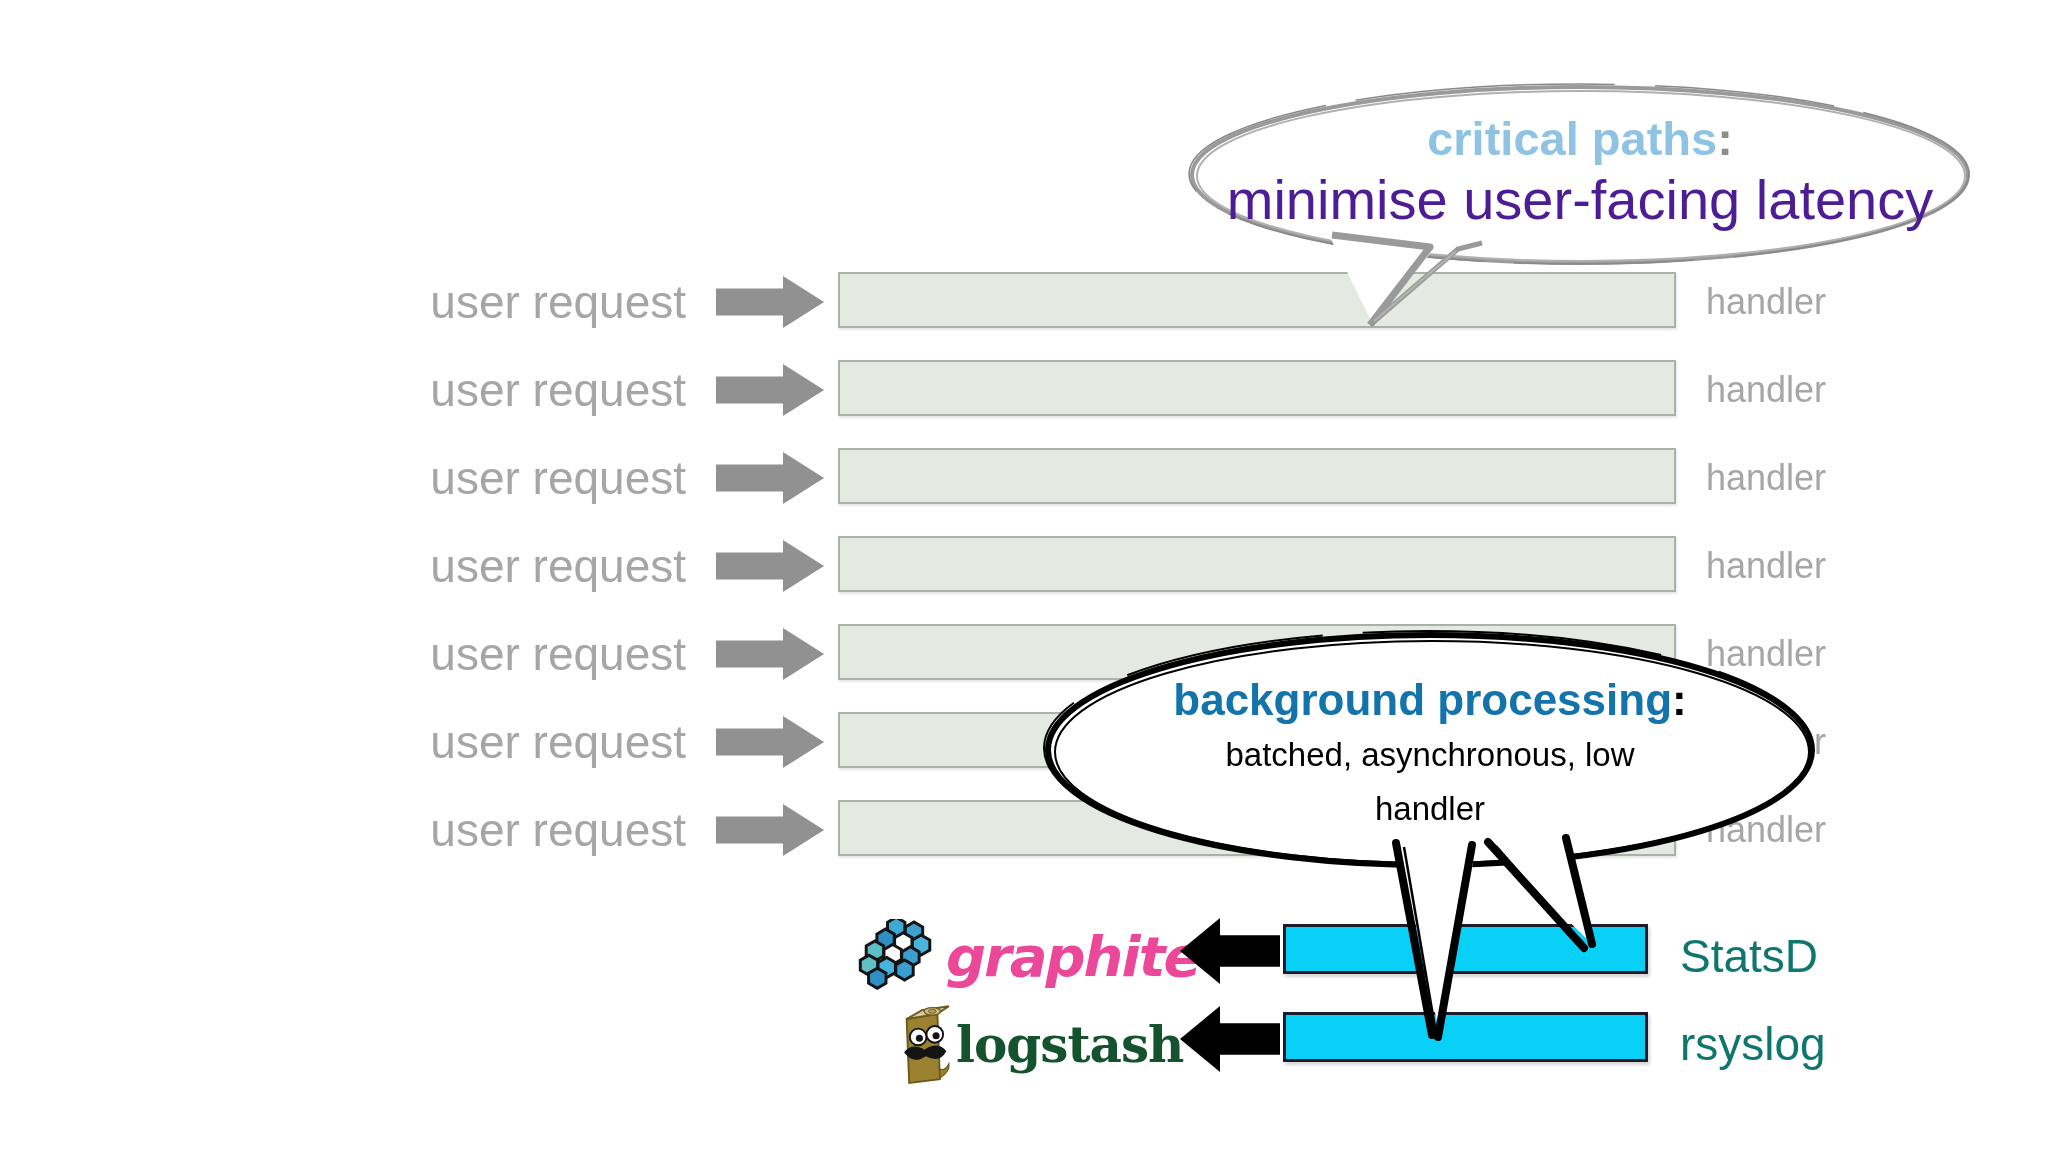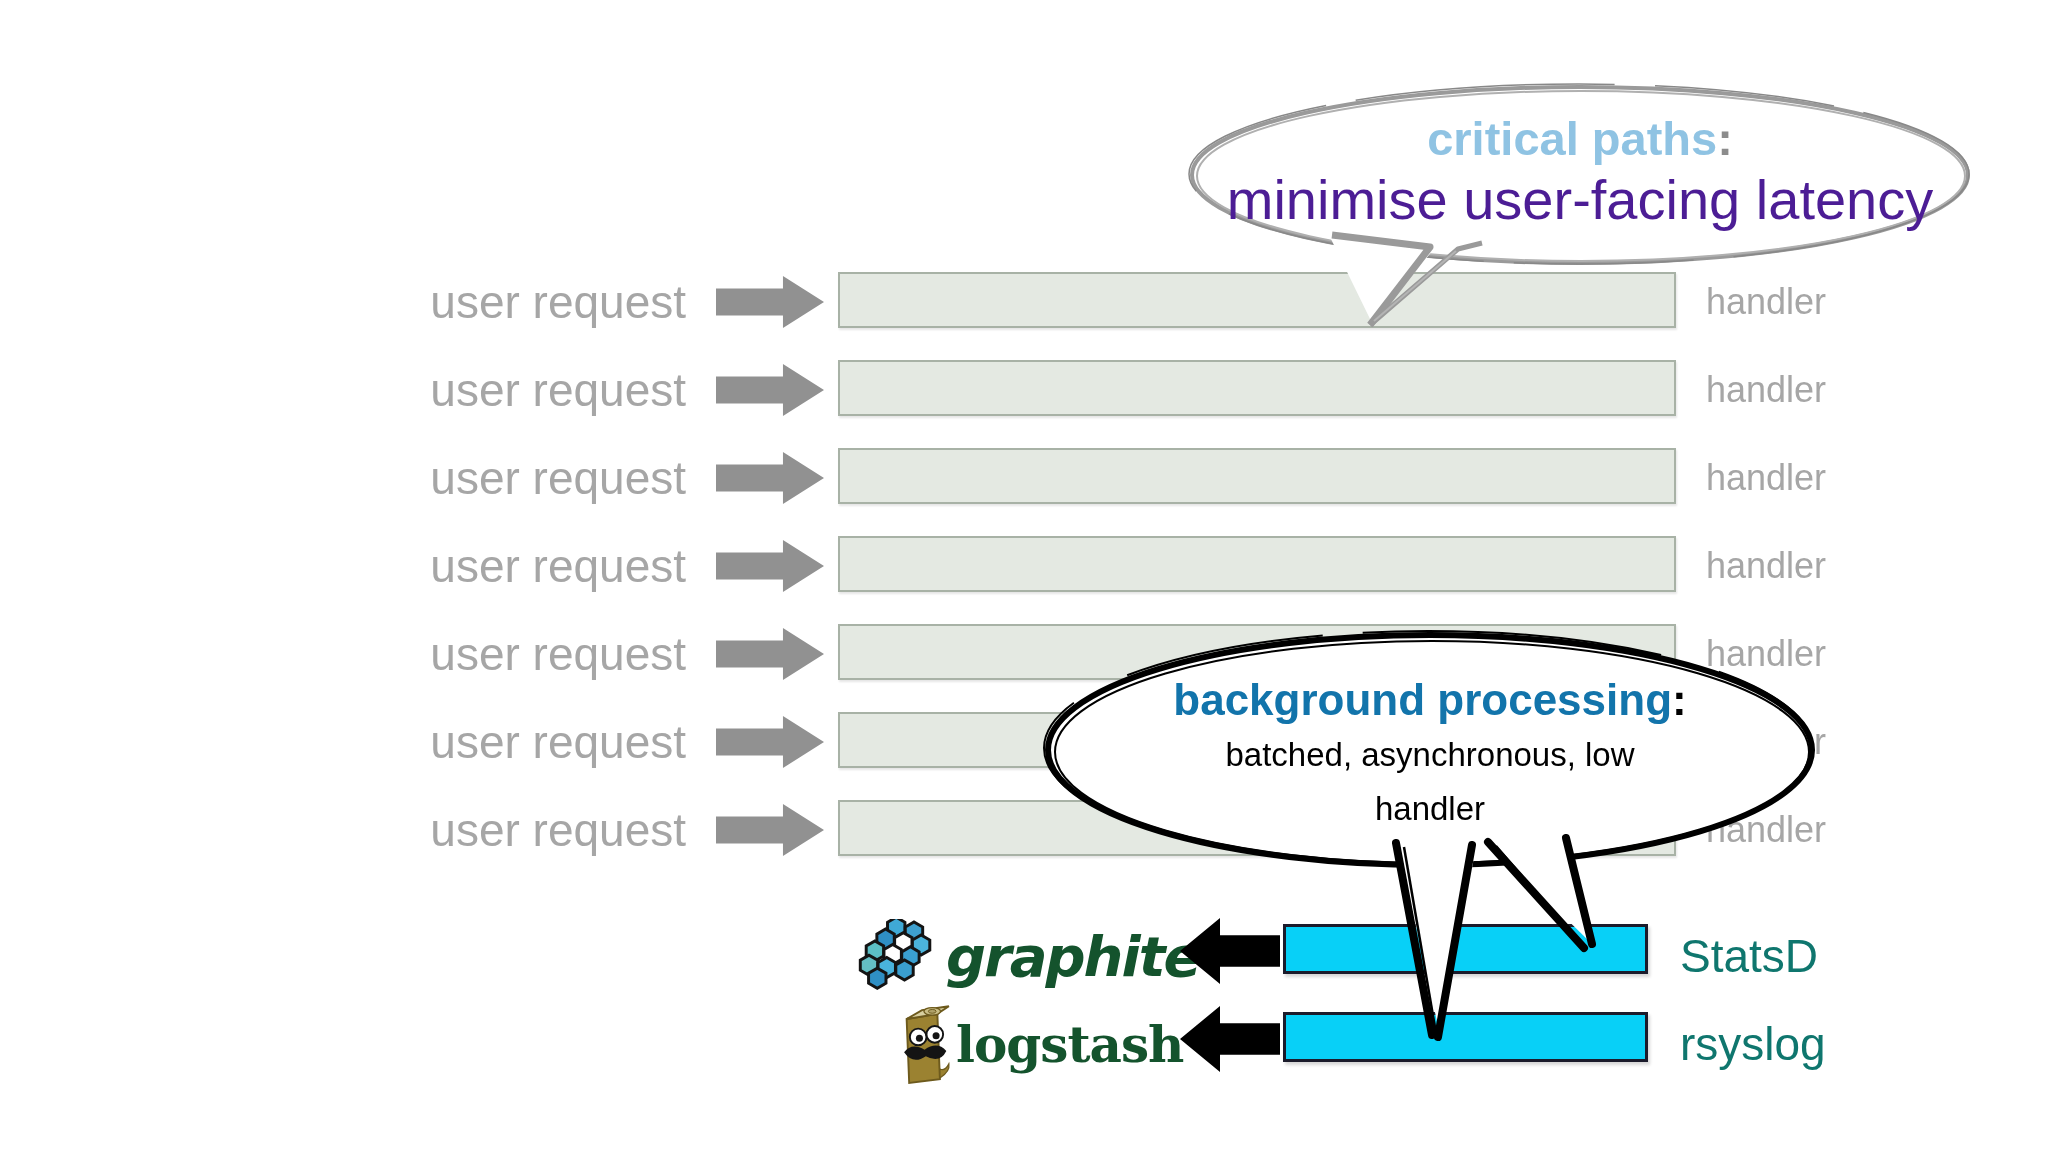--- a/index.html
+++ b/index.html
@@ -119,21 +119,21 @@
     display: flex;
     align-items: center;
   }
   .logo-graphite { left: 852px; top: 0; }
   .logo-logstash { left: 890px; top: 0; }
   .logo-text-graphite {
     font-family: "DejaVu Sans", sans-serif;
     font-size: 56px;
     font-weight: bold;
     font-style: italic;
-    color: #14532d;
+    color: #ec4899;
     letter-spacing: -2px;
     margin-left: 2px;
   }
   .logo-text-logstash {
     font-family: "DejaVu Serif", serif;
     font-size: 50px;
     font-weight: bold;
     color: #14532d;
     letter-spacing: -1px;
     margin-left: 2px;

